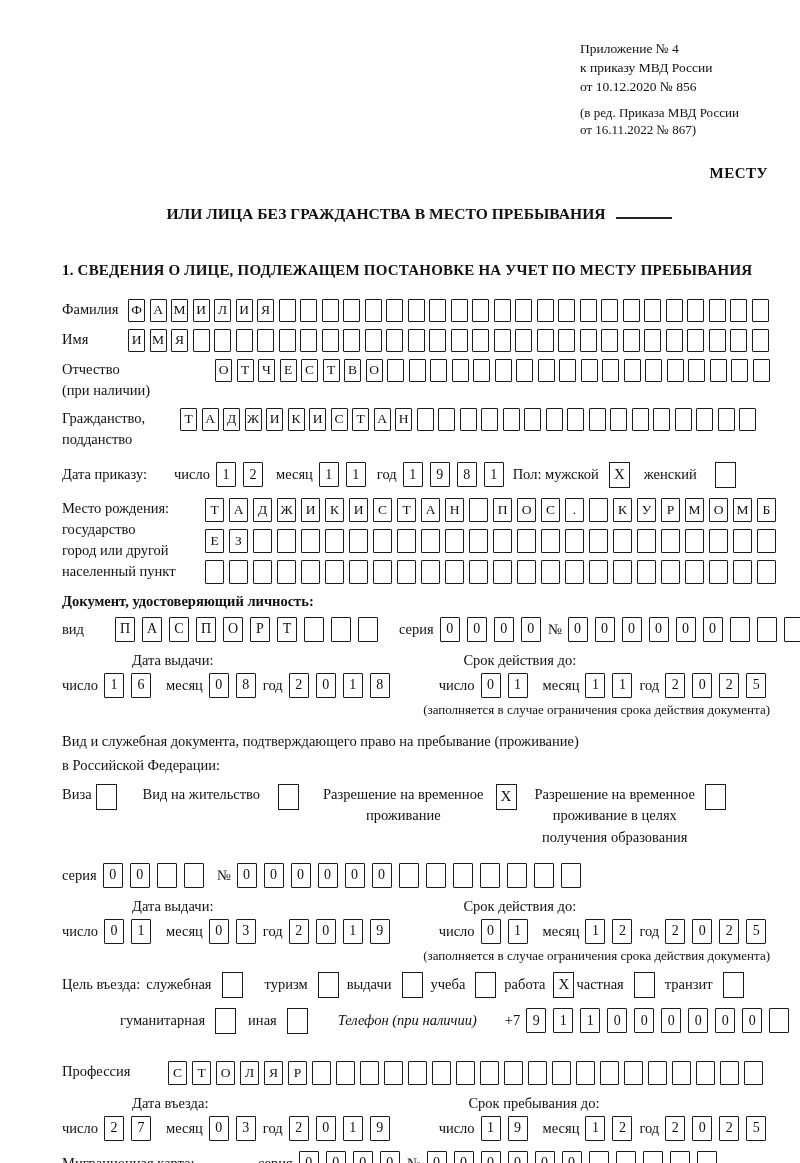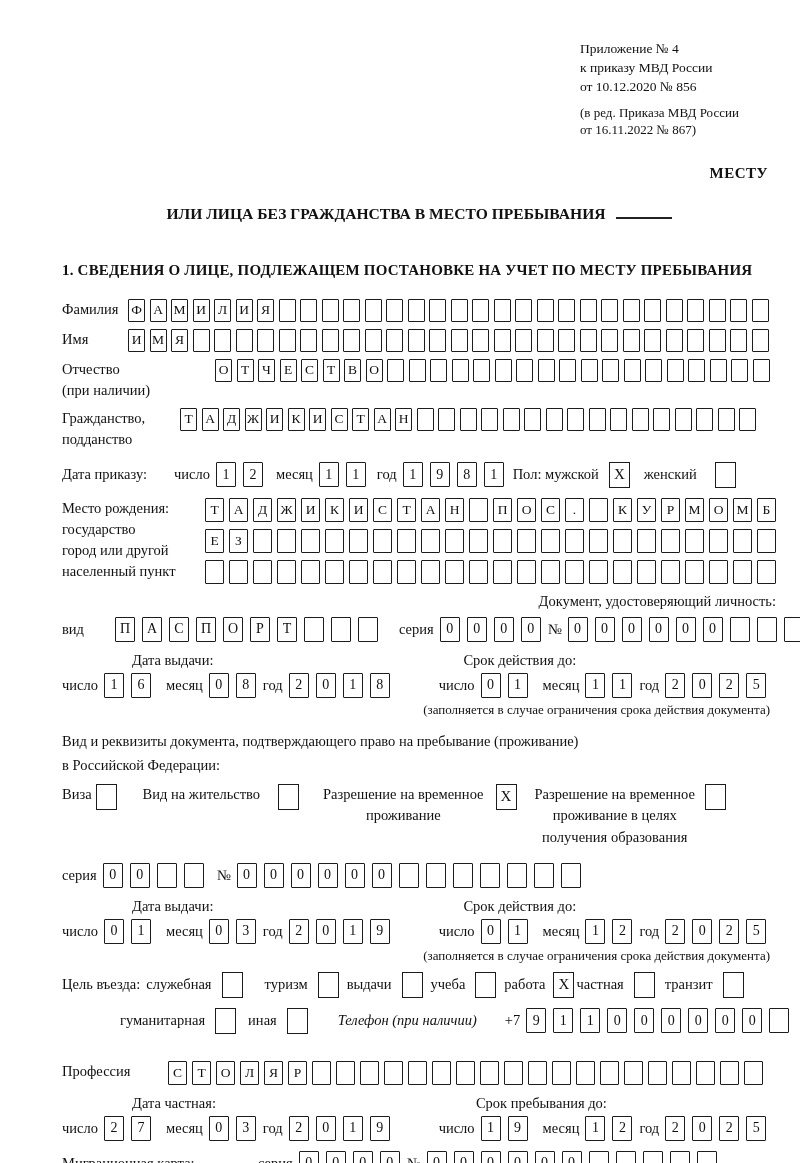--- a/index.html
+++ b/index.html
@@ -44,21 +44,21 @@
     width:21px;height:26px;border:1.6px solid #1c1c1c;background:#fff;font-size:15px;margin:0 4px;
   }
 
   .stack{display:flex;flex-direction:column;}
   .stack .boxes{margin-bottom:7px;}
 
   .note{font-size:13px;text-align:right;margin-top:4px;padding-right:6px;}
   .para{font-size:14.5px;line-height:1.65;margin-top:12px;}
 
   .dhdr{display:flex;font-size:14.5px;margin-top:10px;}
-  .heading-center{font-weight:normal;font-size:14.5px;text-align:right;margin-top:9px;}
+  .heading-center{font-weight:bold;font-size:14.5px;text-align:left;margin-top:9px;}
 
   .gap{flex:none;}
   .opt-label{font-size:14.5px;text-align:center;line-height:1.5;}
 </style>
 </head>
 <body>
 
 <div class="page">
 
   <div class="hdr">
@@ -407,21 +407,21 @@
         <span class="cell">2</span>
         <span class="cell">0</span>
         <span class="cell">2</span>
         <span class="cell">5</span>
       </span>
   </div>
 
   <div class="note">(заполняется в случае ограничения срока действия документа)</div>
 
   <div class="para">
-    <div>Вид и реквизиты документа, подтверждающего право на пребывание (проживание)</div>
+    <div>Вид и служебная документа, подтверждающего право на пребывание (проживание)</div>
     <div>в Российской Федерации:</div>
   </div>
 
   <div class="frow" style="margin-top:6px;">
     <span class="opt-label">Виза</span>
     <span class="ck"></span>
     <span class="opt-label" style="margin-left:22px;">Вид на жительство</span>
     <span class="ck" style="margin-left:18px;"></span>
     <span class="opt-label multiline" style="margin-left:20px;">Разрешение на временное
 проживание</span>
@@ -567,21 +567,21 @@
         <span class="cell"></span>
         <span class="cell"></span>
         <span class="cell"></span>
         <span class="cell"></span>
         <span class="cell"></span>
         <span class="cell"></span>
       </span>
   </div>
 
   <div class="dhdr">
-    <span style="margin-left:70px;">Дата частная:</span>
+    <span style="margin-left:70px;">Дата въезда:</span>
     <span style="margin-left:260px;">Срок пребывания до:</span>
   </div>
 
   <div class="frow" style="margin-top:4px;align-items:center;">
     <span class="dlab">число</span>
     <span class="boxes dt">
         <span class="cell">2</span>
         <span class="cell">7</span>
       </span>
     <span class="dlab" style="margin-left:8px;">месяц</span>

